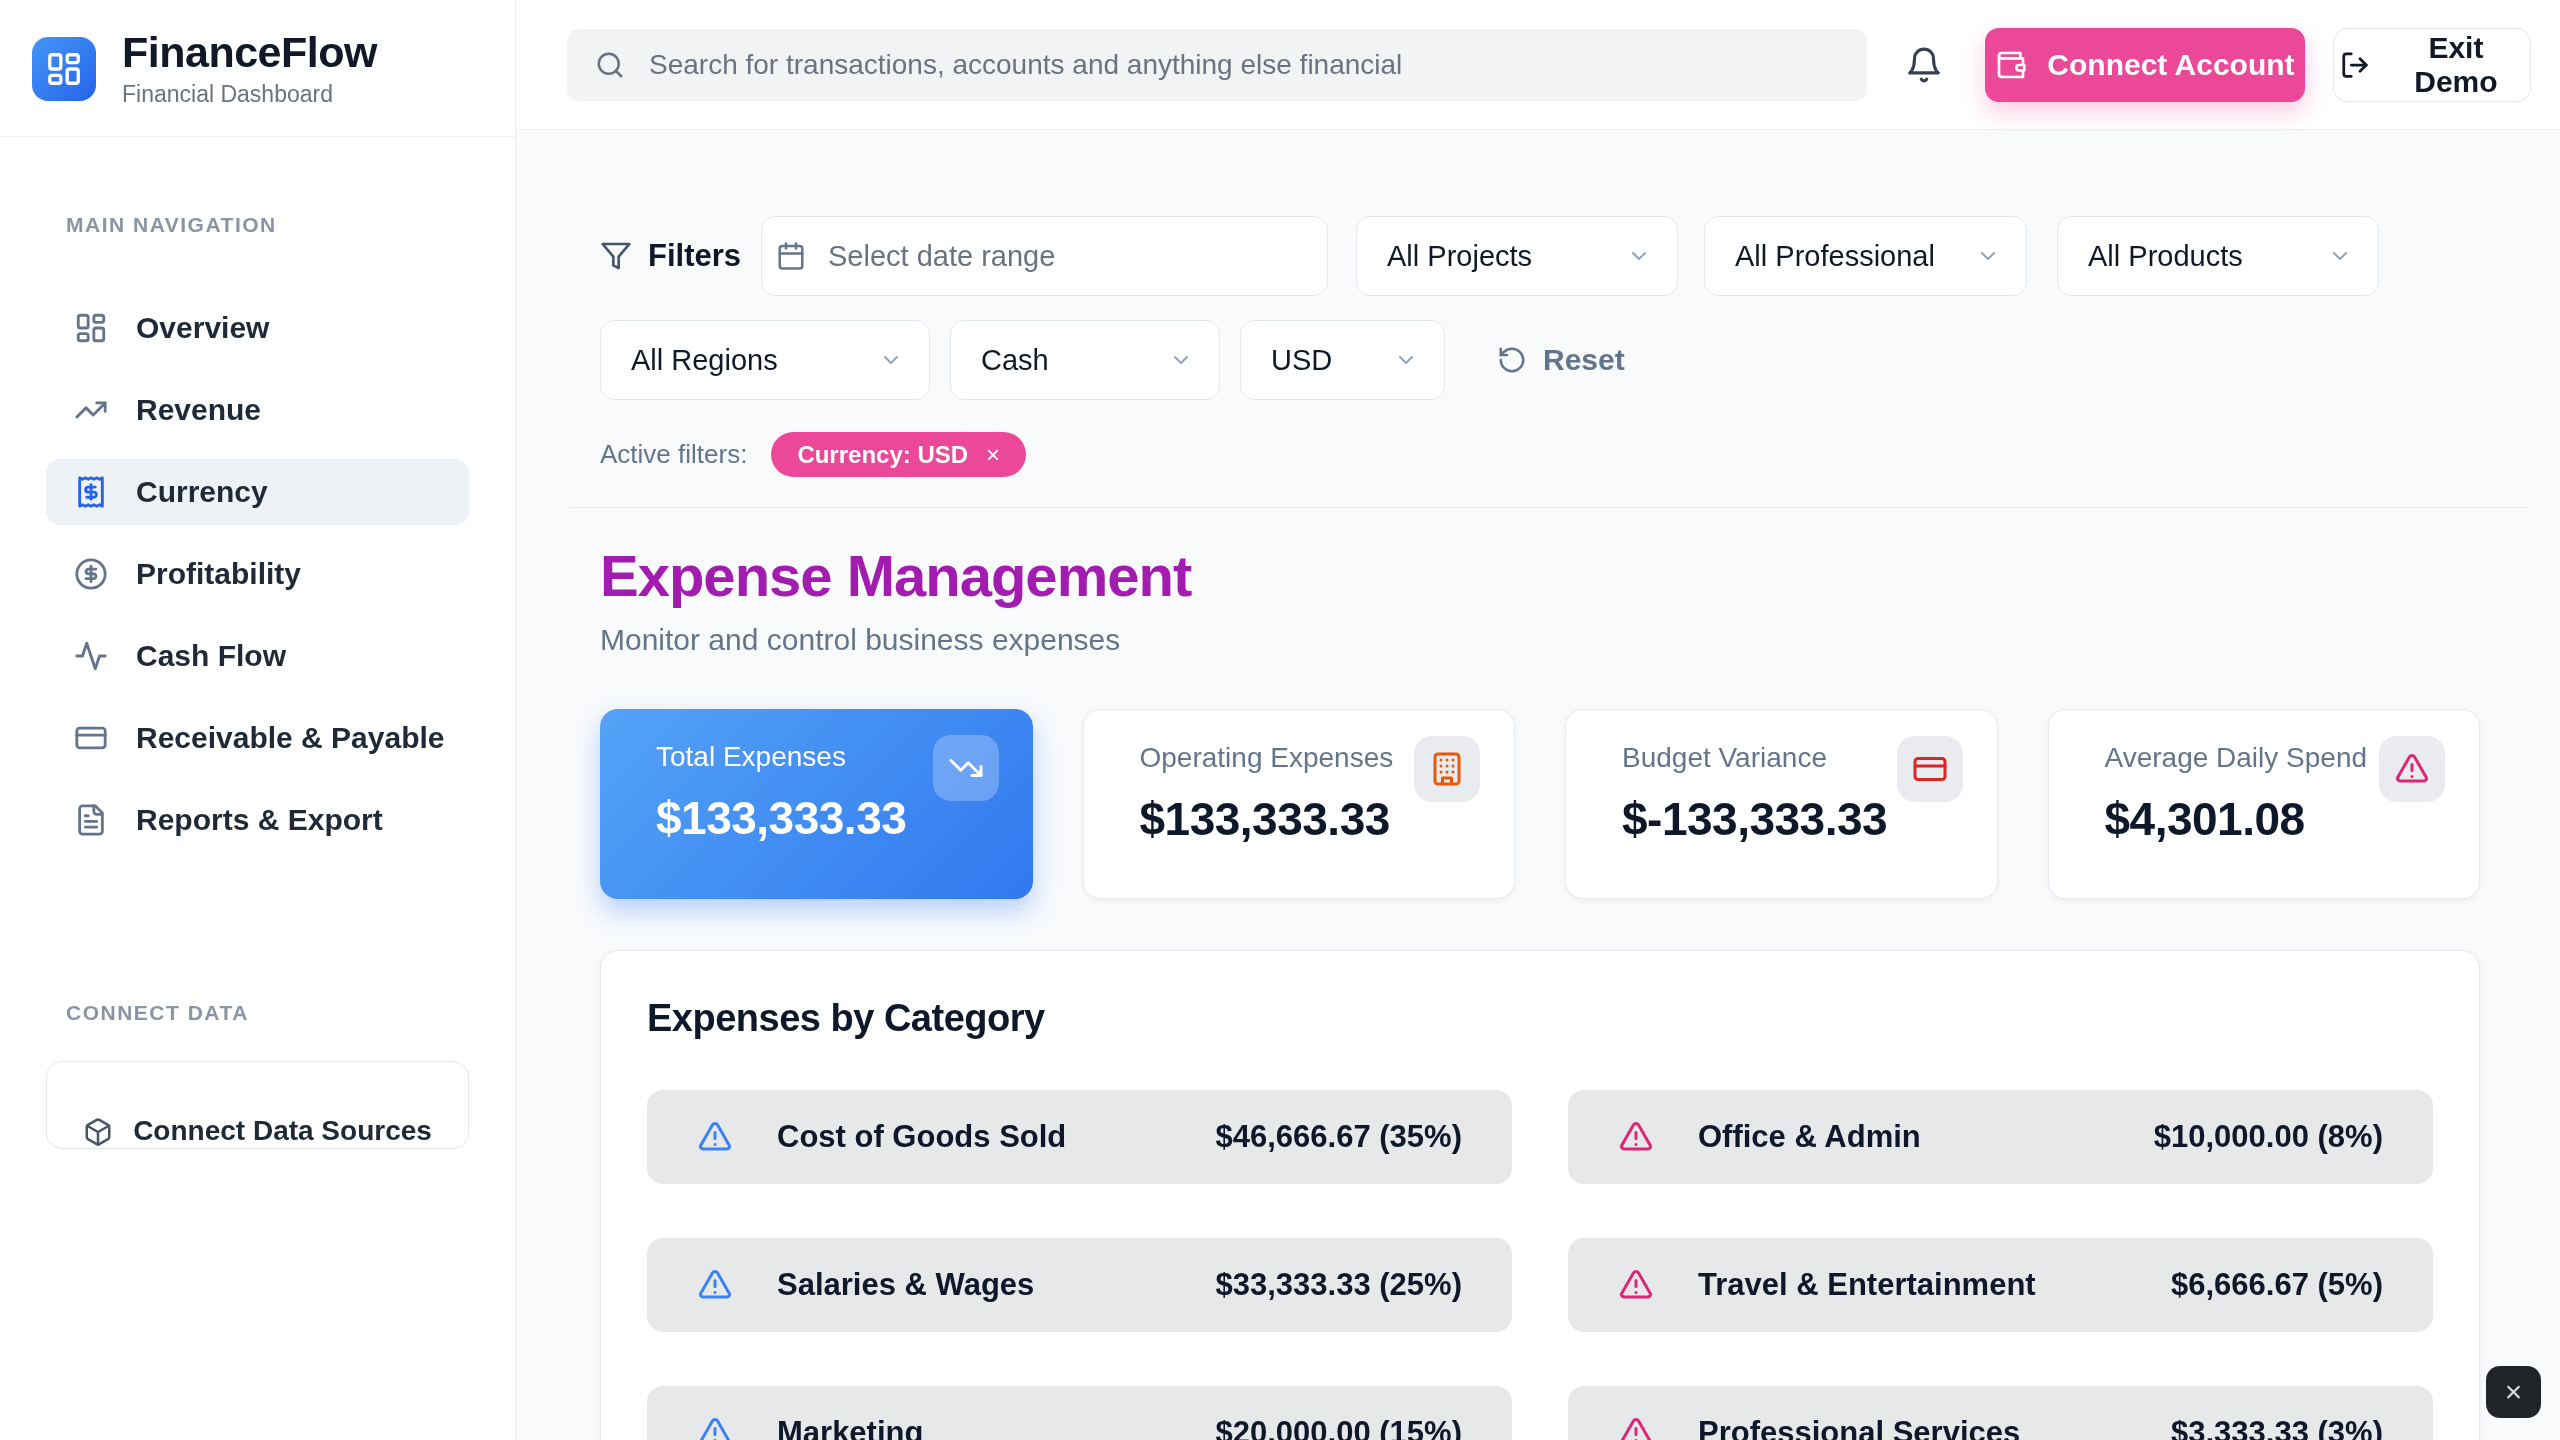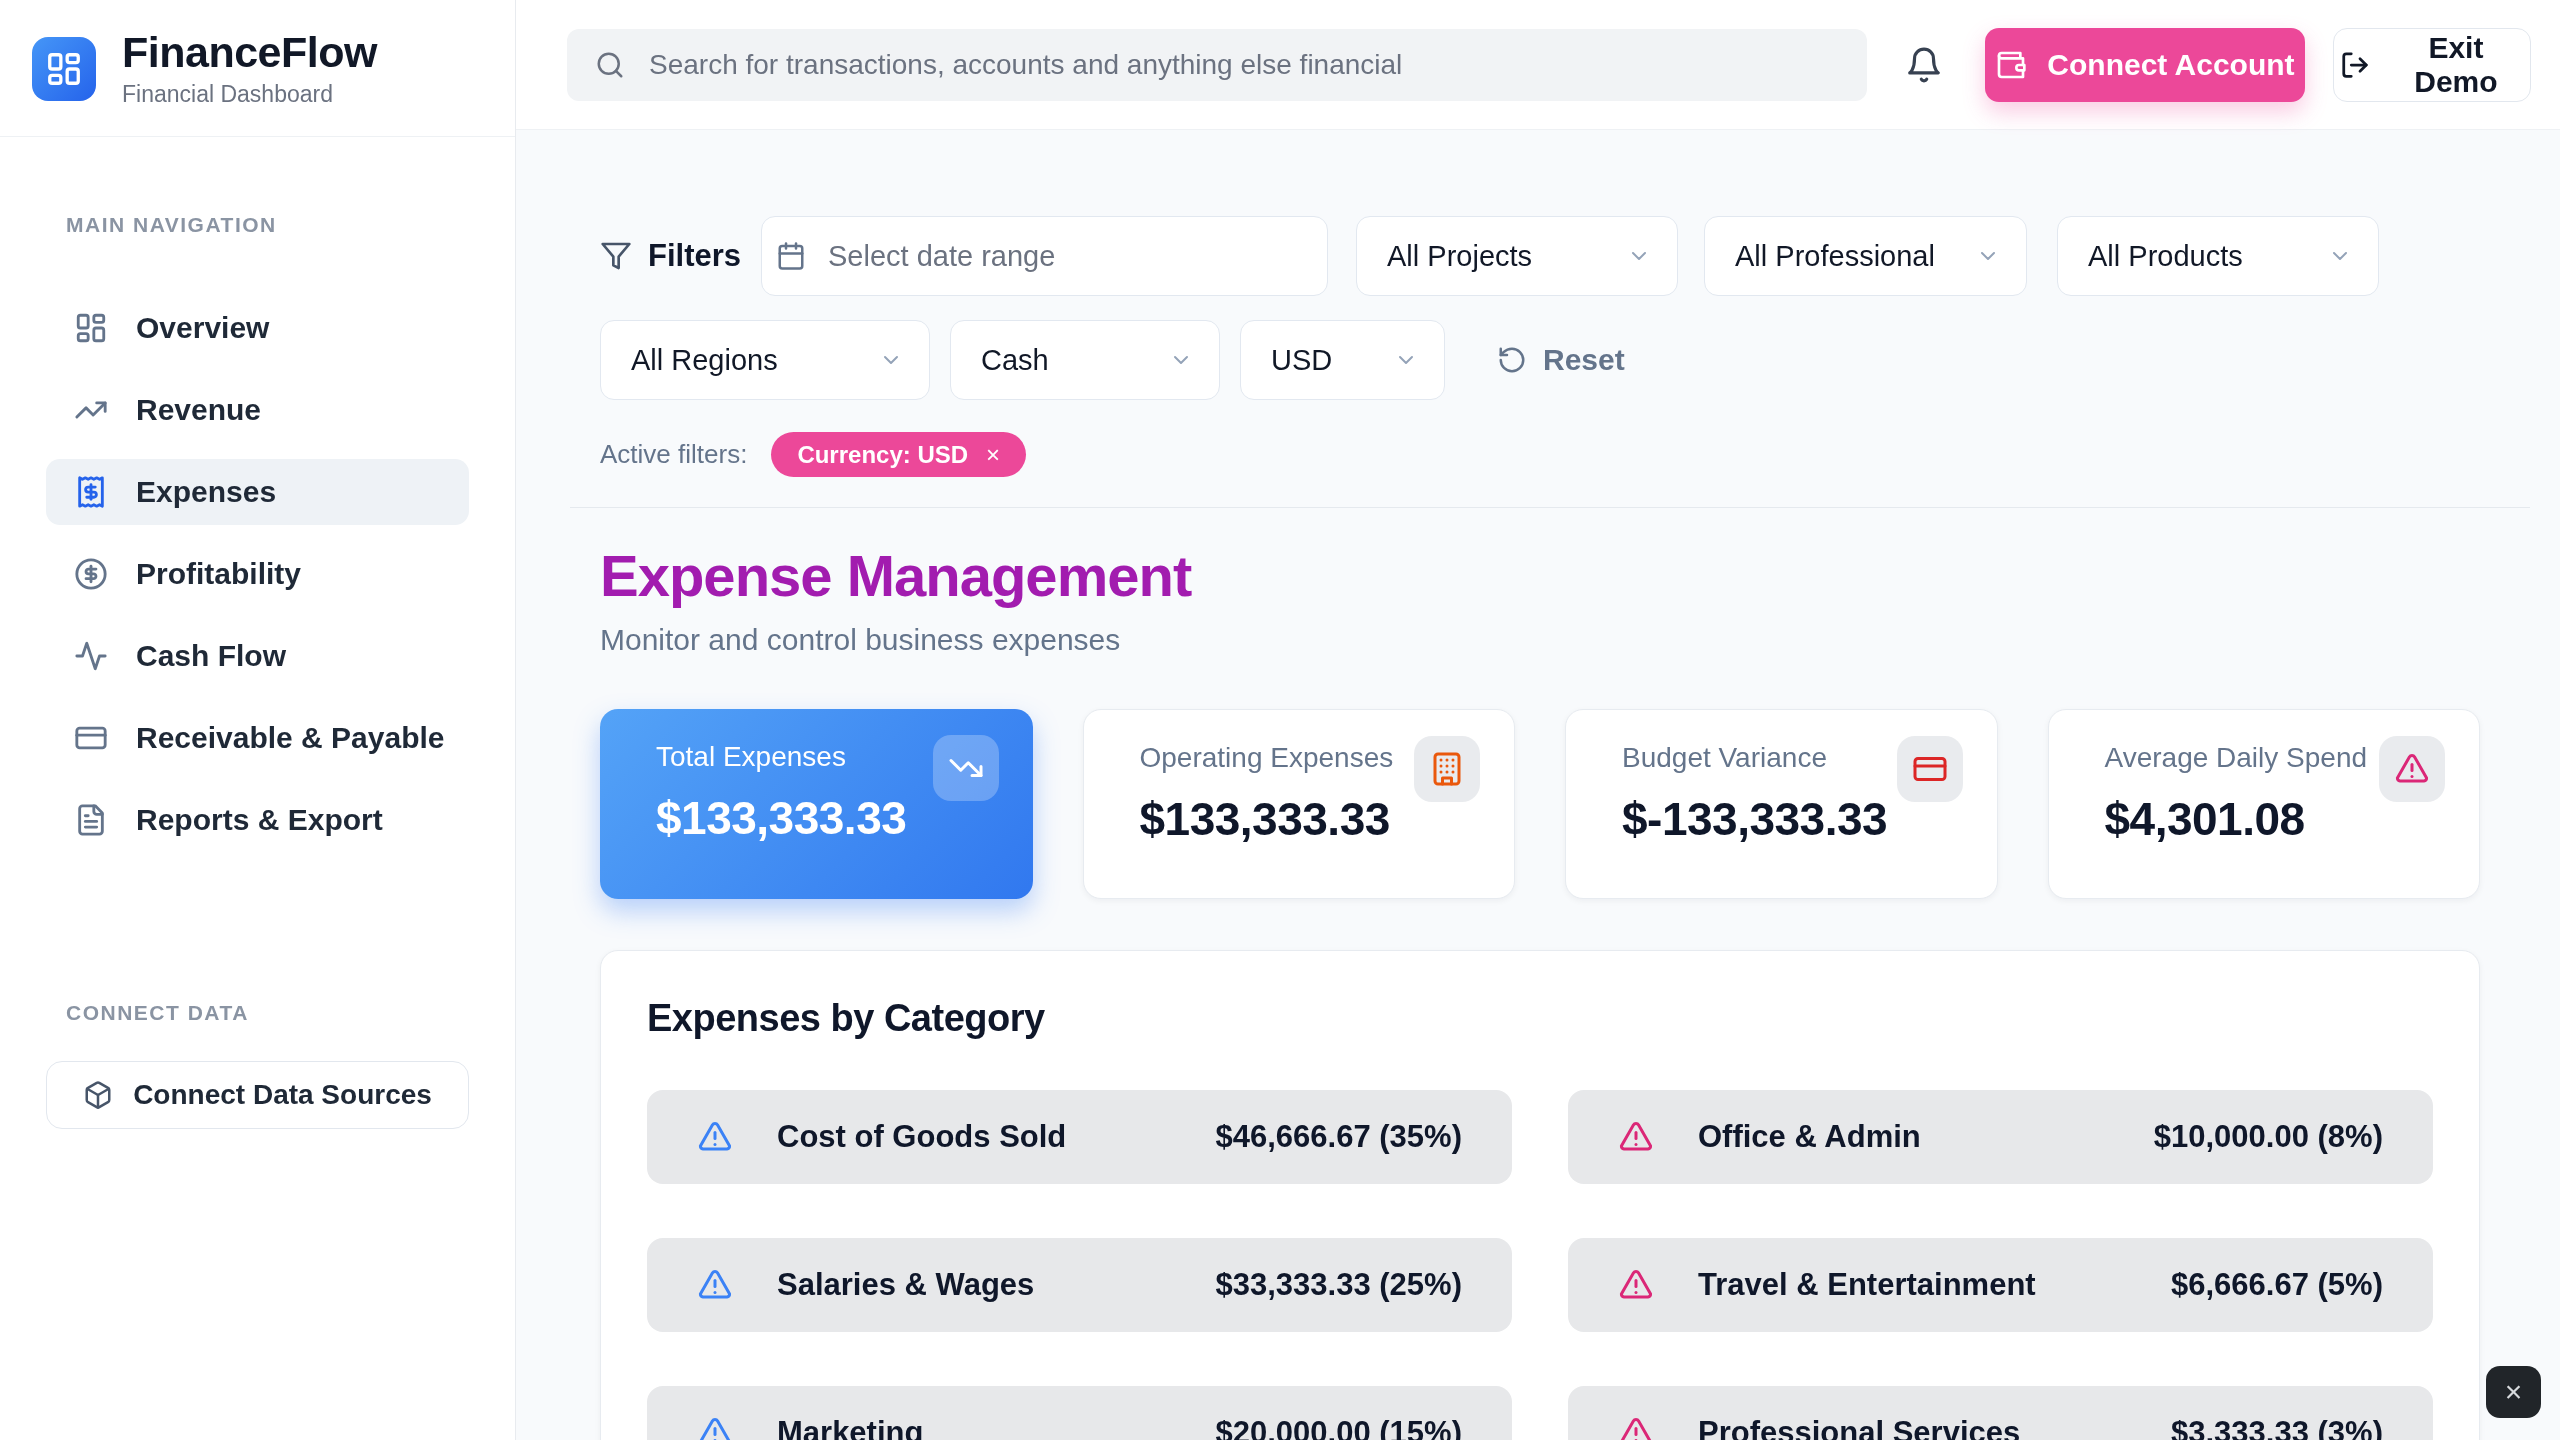--- a/index.html
+++ b/index.html
@@ -15,21 +15,21 @@
     display:flex;align-items:center;justify-content:center;flex:0 0 auto;}
   .logo-title{font-size:43px;font-weight:800;color:#111827;letter-spacing:-0.5px;line-height:1.05;}
   .logo-sub{font-size:23px;color:#6b7280;margin-top:6px;}
   .nav-heading{margin:76px 0 58px 66px;font-size:21px;font-weight:700;letter-spacing:1.5px;color:#8a94a3;}
   .nav-item{display:flex;align-items:center;gap:28px;height:66px;margin:0 46px 16px 46px;
     padding-left:28px;border-radius:14px;font-size:30px;font-weight:600;color:#1f2937;cursor:pointer;}
   .nav-item .nic{color:#64748b;}
   .nav-item.active{background:#eef2f6;}
   .nav-item.active .nic{color:#2563eb;}
   .connect-heading{margin:132px 0 36px 66px;font-size:21px;font-weight:700;letter-spacing:1.5px;color:#8a94a3;}
-  .connect-btn{display:flex;align-items:center;justify-content:center;gap:20px;height:68px;margin:0 46px;
+  .connect-btn{display:flex;align-items:flex-end;justify-content:center;gap:20px;height:88px;margin:0 46px;
     background:#ffffff;border:1px solid #e2e7ee;border-radius:16px;font-size:28px;font-weight:600;color:#1f2937;cursor:pointer;}
   .connect-btn .bic{color:#475569;}
 
   
   .topbar{position:absolute;left:516px;top:0;width:2044px;height:130px;background:#ffffff;
     border-bottom:1px solid #eef1f4;box-sizing:border-box;display:flex;align-items:center;padding:0 29px 0 51px;}
   .search-box{display:flex;align-items:center;gap:22px;width:1300px;height:72px;background:#f1f3f5;
     border-radius:12px;padding:0 28px;box-sizing:border-box;flex:0 0 auto;}
   .search-box .sic{color:#6b7280;flex:0 0 auto;}
   .search-box input{border:none;outline:none;background:transparent;flex:1;font-size:28px;color:#374151;
@@ -144,21 +144,21 @@
       <span>Revenue</span>
     </div>
     <div class="nav-item active">
       <span class="nic">
           <svg width="34" height="34" viewBox="0 0 24 24" fill="none" stroke="currentColor" stroke-width="2" stroke-linecap="round" stroke-linejoin="round">
             <path d="M4 2v20l2-1 2 1 2-1 2 1 2-1 2 1 2-1 2 1V2l-2 1-2-1-2 1-2-1-2 1-2-1-2 1Z"></path>
             <path d="M15 8.5h-5a1.8 1.8 0 1 0 0 3.6h4a1.8 1.8 0 1 1 0 3.6H9"></path>
             <path d="M12 17.2V6.8"></path>
           </svg>
         </span>
-      <span>Expenses</span>
+      <span>Currency</span>
     </div>
     <div class="nav-item">
       <span class="nic">
           <svg width="34" height="34" viewBox="0 0 24 24" fill="none" stroke="currentColor" stroke-width="2" stroke-linecap="round" stroke-linejoin="round">
             <circle cx="12" cy="12" r="10"></circle>
             <path d="M15.5 8.5H10.2a1.7 1.7 0 1 0 0 3.4h3.6a1.7 1.7 0 1 1 0 3.4H8.5"></path>
             <path d="M12 17.5v-11"></path>
           </svg>
         </span>
       <span>Profitability</span>

